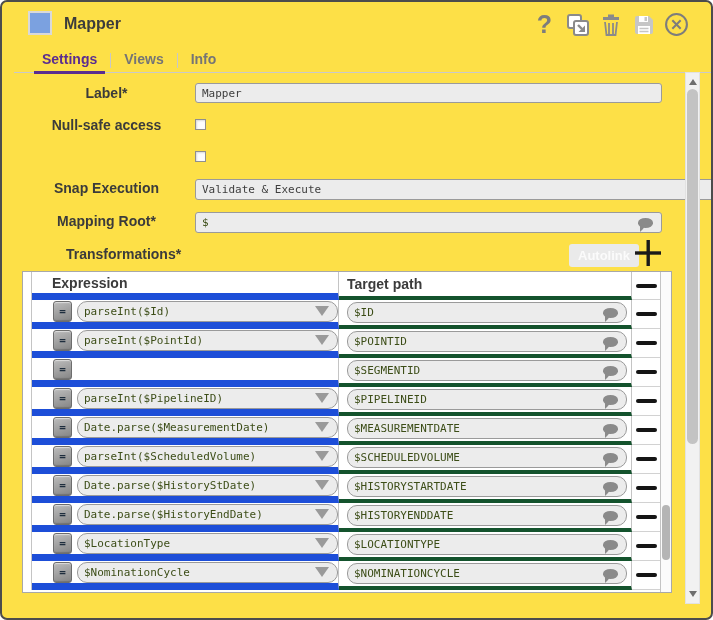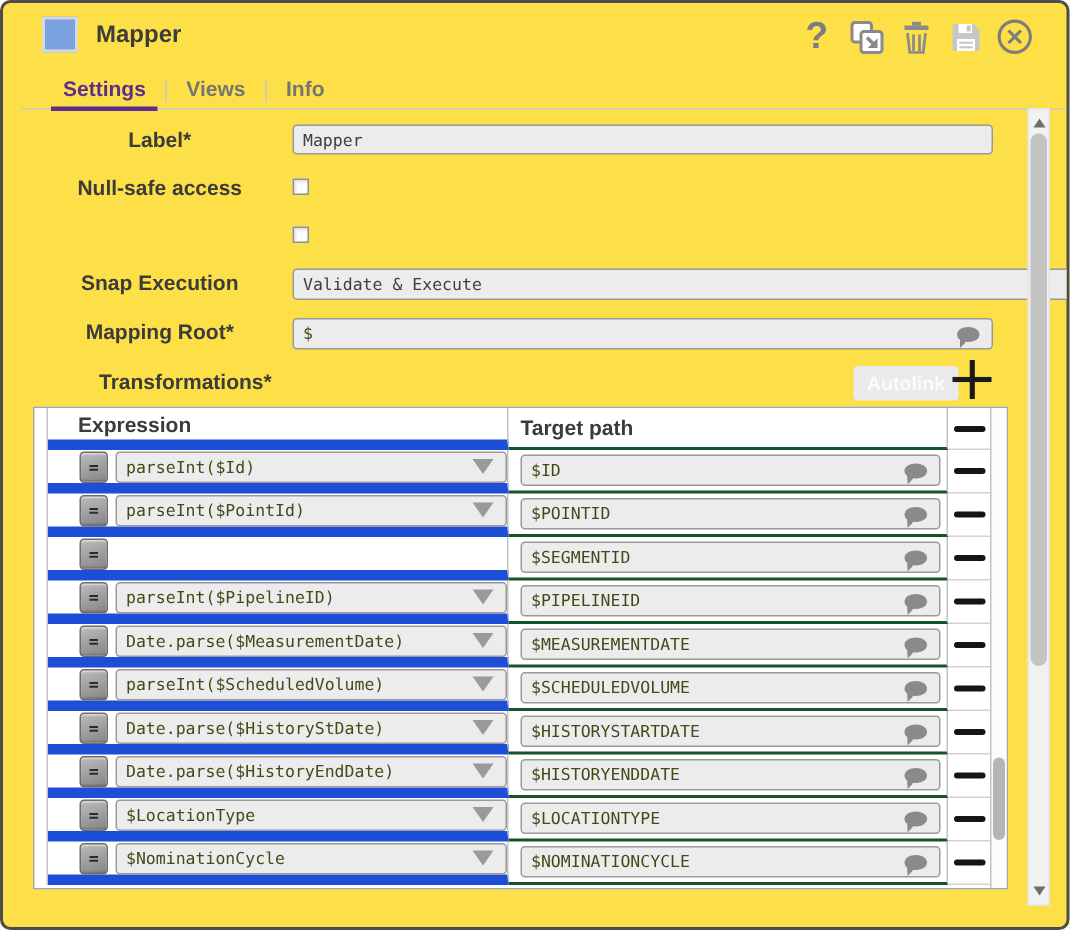--- a/index.html
+++ b/index.html
@@ -52,26 +52,26 @@
   
   .ttable { position:absolute; left:20px; top:198px; width:650px; height:322px;
             border:1px solid #a8a8a8; background:#fff; }
   .t-head, .t-row { display:flex; align-items:center; }
   .t-head { height:28px; }
   .t-row { height:29px; }
   .c-gutter { width:9px; align-self:stretch; border-right:1px solid #c4c4c4; }
   .c-expr { width:307px; align-self:stretch; border-right:1px solid #c4c4c4; display:flex;
             align-items:center; padding-left:21px; gap:5px; border-bottom:7px solid #1d4ed8; }
   .c-target { width:293px; align-self:stretch; border-right:1px solid #c4c4c4; display:flex;
-              align-items:center; padding:0 4px 0 8px; border-bottom:2px solid #14532d; }
+              align-items:center; padding:0 4px 0 8px; border-bottom:4px solid #14532d; }
   .c-minus { width:28px; align-self:stretch; display:flex; align-items:center; justify-content:center;
              border-bottom:1px solid #d2d2d2; }
   .t-head .c-expr { padding-left:20px; }
   .t-head .c-expr, .t-head .c-target { font-weight:bold; font-size:14px; color:#3b3b3b; }
-  .row-input { flex:1; height:21px; min-width:0; overflow:hidden; white-space:nowrap; }
+  .row-input { flex:1; height:21px; min-width:0; overflow:hidden; white-space:nowrap;border-radius:10px; }
   .eq-btn { width:19px; height:21px; flex:none; border:1px solid #6d6d6d; border-radius:3px;
             background:linear-gradient(160deg,#bcbcbc,#858585); color:#1e2d3d; font-weight:bold;
             font-size:11px; font-family:"DejaVu Sans Mono",monospace; display:flex; align-items:center;
             justify-content:center; box-shadow:inset 0 1px 1px rgba(255,255,255,.55), inset 0 -1px 1px rgba(0,0,0,.18);
             cursor:pointer; }
   .minus-btn { border:none; background:none; width:24px; height:24px; display:flex; align-items:center;
                justify-content:center; cursor:pointer; }
   .minus-bar { width:21px; height:4px; background:#151515; border-radius:2px; }
   .inner-scroll { position:absolute; right:0; top:0; bottom:0; width:11px; border-left:1px solid #c4c4c4;
                   background:#fbfbfb; }

